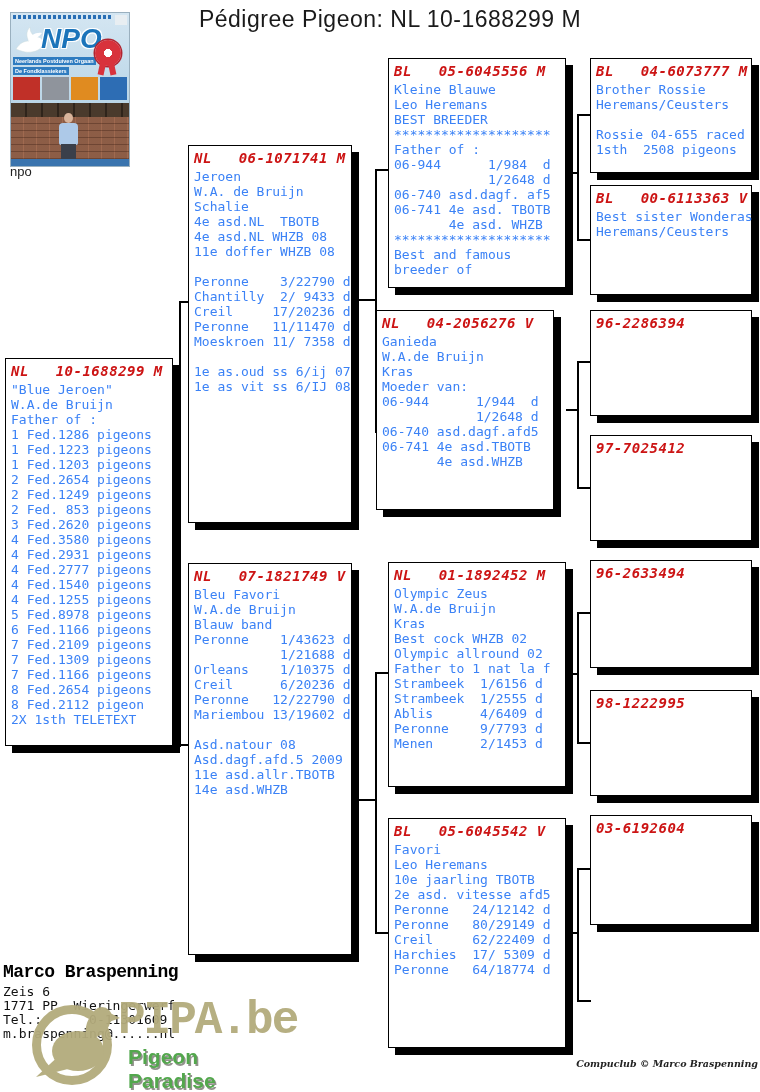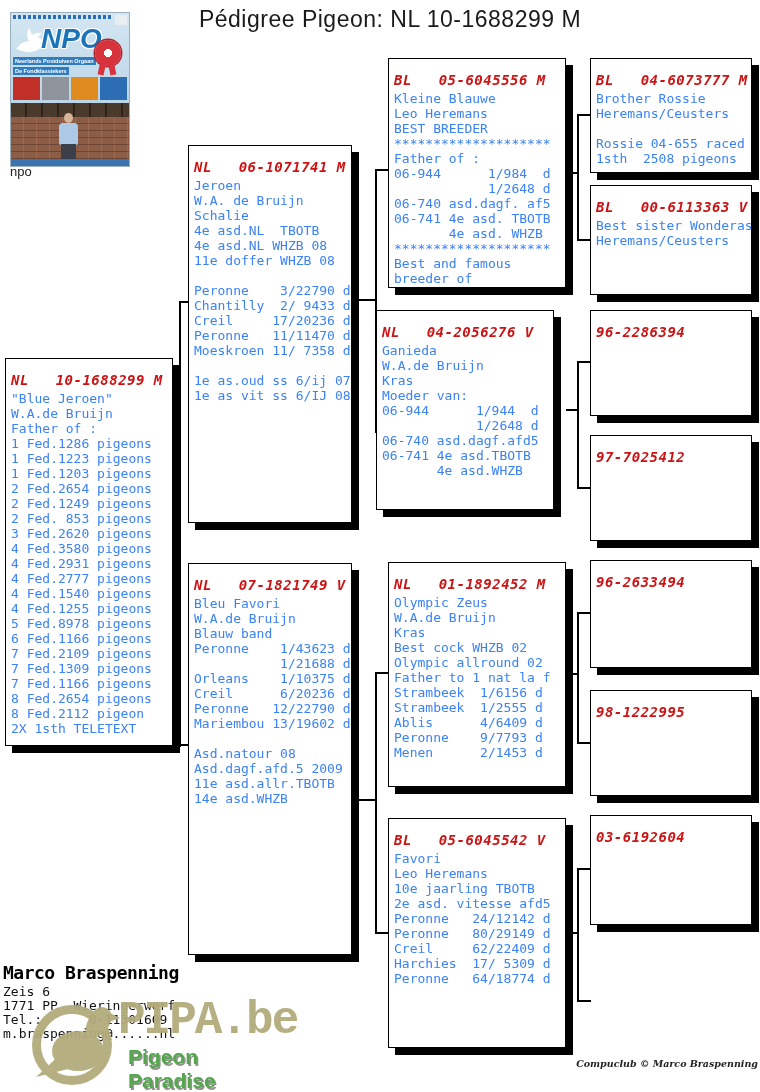--- a/index.html
+++ b/index.html
@@ -3,21 +3,21 @@
 <meta charset="utf-8">
 <style>
   html,body{margin:0;padding:0;background:#fff;}
   #page{position:relative;width:760px;height:1092px;background:#fff;overflow:hidden;
         font-family:"DejaVu Sans Mono",monospace;}
   .title{position:absolute;left:0;right:0;top:6px;text-align:center;
          font-family:"Liberation Sans",sans-serif;font-size:23px;color:#1a1a1a;
          letter-spacing:0.5px;margin-left:20px;}
   
   .pbox{position:absolute;background:#fff;border:1px solid #000;
-        box-shadow:7px 7px 0 #000;padding:11px 5px;box-sizing:border-box;}
+        box-shadow:7px 7px 0 #000;padding:2px 5px;box-sizing:border-box;}
   .hdr{font-size:14px;font-weight:bold;font-style:italic;color:#cc1414;
        white-space:pre;letter-spacing:0.5px;padding:2px 0 3px 0;}
   .hdr.center{text-align:left;}
   .bdy{font-size:13px;line-height:15px;color:#3b82f6;white-space:pre;}
   
   .ln{position:absolute;background:#000;}
   
   .cover{position:absolute;left:10px;top:12px;width:118px;height:153px;
          background:linear-gradient(#d4e6f2,#a9cadf);border:1px solid #9ab0bf;overflow:hidden;}
   .cov-strip{position:absolute;left:2px;top:2px;width:100px;height:4px;
@@ -42,21 +42,21 @@
   .loft{position:absolute;left:0;top:90px;width:118px;height:14px;
         background:repeating-linear-gradient(90deg,#4a3a2c 0 14px,#2f241b 14px 16px);}
   .man-head{position:absolute;left:53px;top:100px;width:9px;height:10px;border-radius:50%;background:#d9b49b;}
   .man-shirt{position:absolute;left:48px;top:110px;width:19px;height:22px;border-radius:4px 4px 2px 2px;background:#adc9e8;}
   .man-pants{position:absolute;left:50px;top:131px;width:15px;height:15px;background:#3a3f4a;}
   .cov-bottom{position:absolute;left:0;top:146px;width:118px;height:7px;background:#3a74ae;}
   .npo-caption{position:absolute;left:10px;top:164px;font-family:"Liberation Sans",sans-serif;
                font-size:13px;color:#222;}
   
   .owner-name{position:absolute;left:3px;top:962px;font-size:18px;font-weight:bold;
-              letter-spacing:-0.5px;color:#000;}
+              letter-spacing:-0.5px;color:#000;font-family:Liberation Mono, monospace;}
   .owner-line{position:absolute;left:3px;font-size:13px;line-height:14px;color:#111;white-space:pre;}
   
   .pipa{position:absolute;left:28px;top:995px;width:240px;height:96px;opacity:0.95;}
   .pipa-ring{position:absolute;left:4px;top:10px;width:62px;height:62px;border-radius:50%;
              border:9px solid #b3ab7c;}
   .pipa-text{position:absolute;left:90px;top:0px;font-family:Liberation Mono, monospace;
              font-size:46px;font-weight:bold;color:#b3ab7c;letter-spacing:-2px;}
   .pipa-tag{position:absolute;left:100px;top:50px;font-family:"Liberation Sans",sans-serif;
             font-size:21px;font-weight:bold;color:#4aa344;
             text-shadow:1.5px 1.5px 0 rgba(80,80,70,0.65);}

